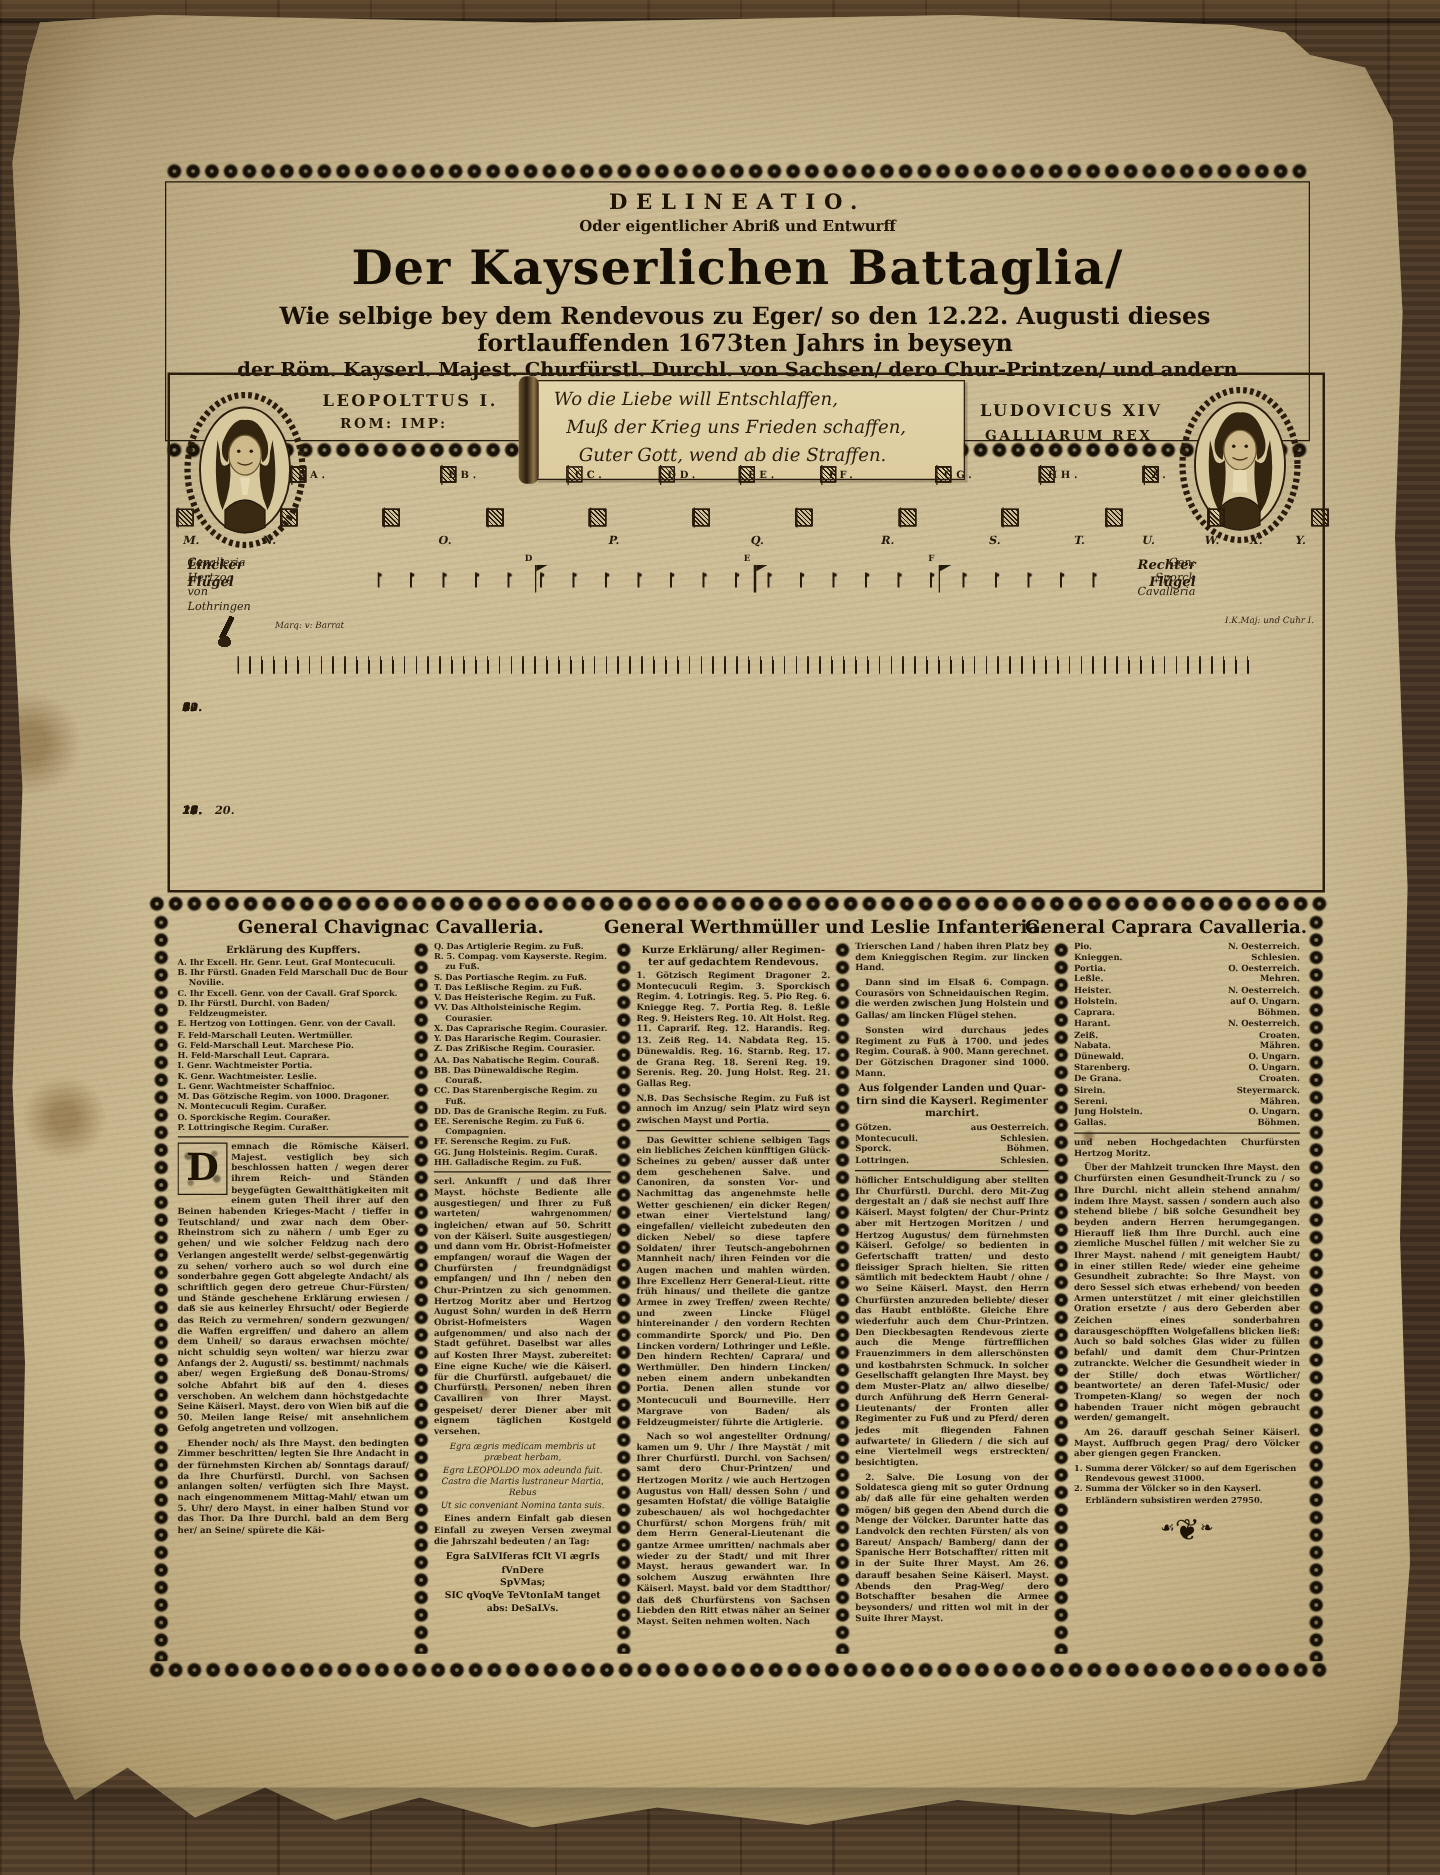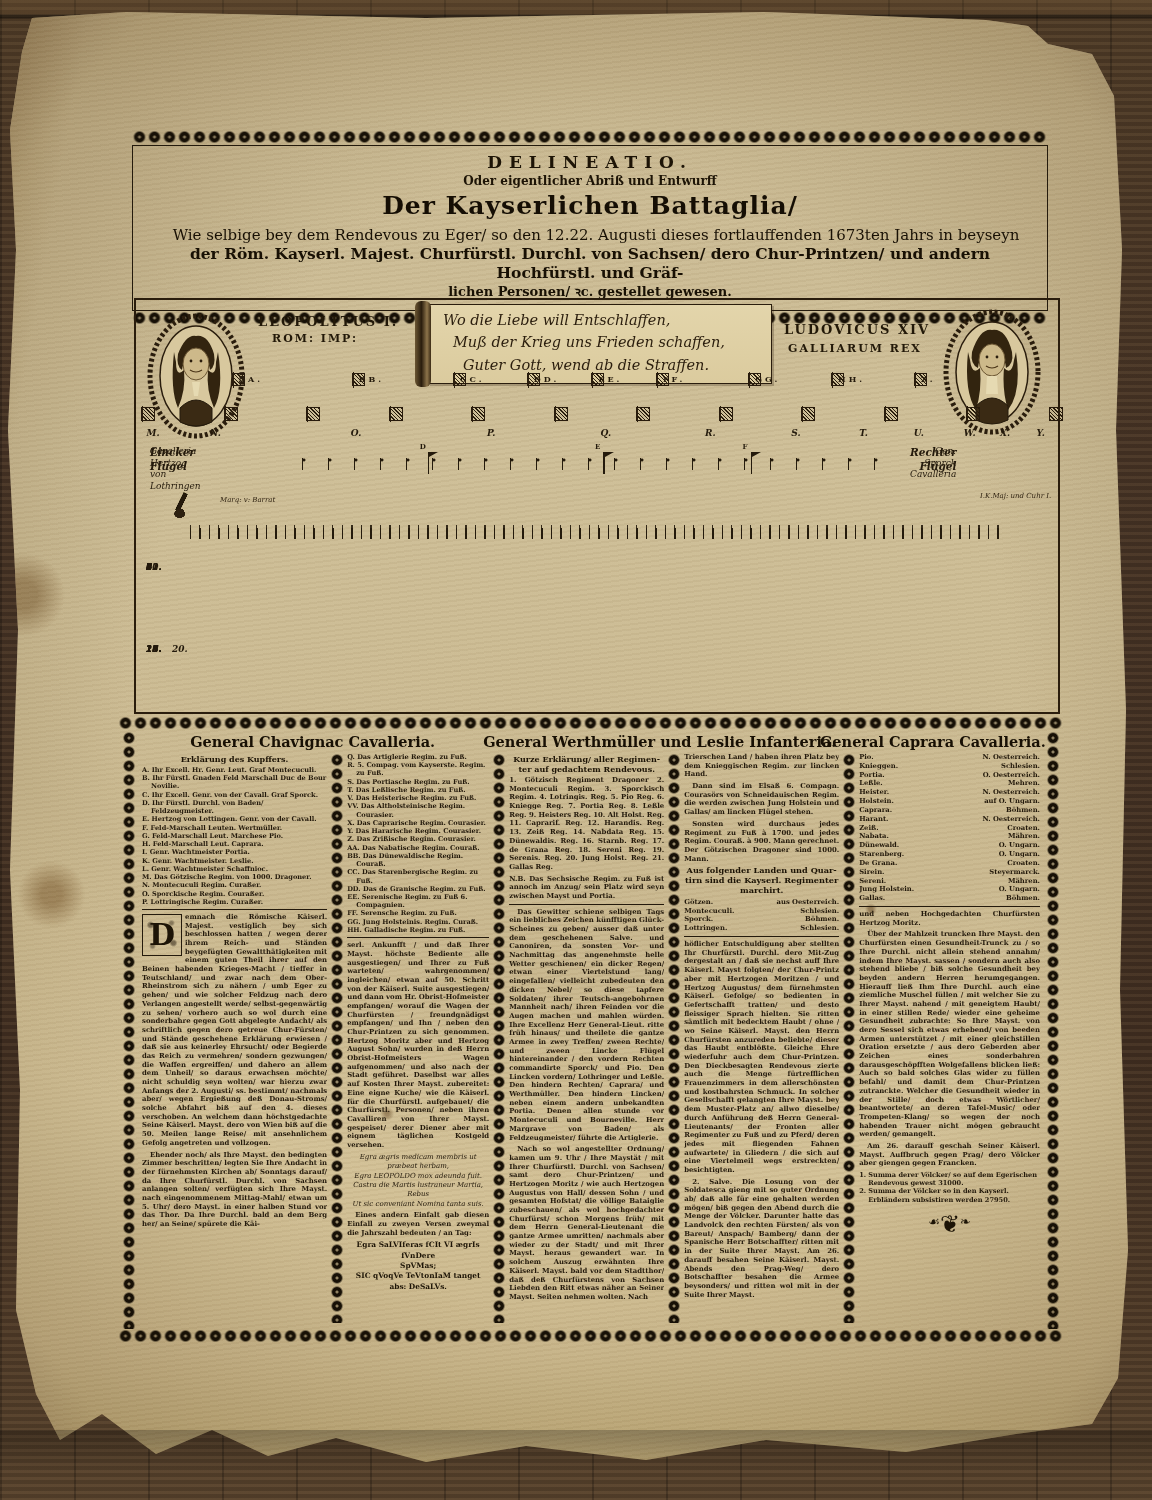--- a/index.html
+++ b/index.html
@@ -36,22 +36,22 @@
     background-size:15px 15px;background-repeat:repeat-x;background-position:center;}
   .orn-v{width:14px;
     background:
       radial-gradient(circle at 7px 7px, #17100650 1px, #171006 2px 4.4px, rgba(23,16,6,.5) 5.2px, rgba(23,16,6,0) 6.2px);
     background-size:14px 14px;background-repeat:repeat-y;background-position:top center;}
   
   #titleblock{position:absolute;left:122px;top:116px;width:916px;padding:4px;}
   #titleblock .frame{border:1px solid #241a0c;padding:6px 10px 10px;}
   .t-l1{font-size:17px;letter-spacing:7px;text-align:center;color:#1d1406;font-weight:bold;}
   .t-l2{font-size:12px;text-align:center;color:#1d1406;font-weight:bold;margin-top:2px;}
-  .t-l3{font-size:25px;text-align:center;color:#150e04;font-weight:bold;margin-top:3px;letter-spacing:1px;}
-  .t-l4{font-size:15px;text-align:center;color:#181004;font-weight:normal;margin-top:6px;margin-left:12px;}
+  .t-l3{font-size:38px;text-align:center;color:#150e04;font-weight:bold;margin-top:3px;letter-spacing:1px;}
+  .t-l4{font-size:19px;text-align:center;color:#181004;font-weight:bold;margin-top:6px;margin-left:12px;}
   .t-l5{font-size:15.5px;text-align:center;color:#181004;font-weight:bold;}
   .t-l6{font-size:13px;text-align:center;color:#181004;font-weight:bold;}
   
   #plate{position:absolute;left:128px;top:288px;width:922px;height:412px;border:2px solid #2a1d0d;}
   #plate *{position:absolute;}
   .portrait{width:100px;height:128px;}
   .pname{font-size:13px;font-weight:bold;letter-spacing:2px;color:#221808;white-space:nowrap;}
   .ptitle{font-size:11px;font-weight:bold;letter-spacing:2px;color:#221808;white-space:nowrap;}
   #banner{left:292px;top:4px;width:342px;height:78px;
     background:linear-gradient(180deg,#e3d5ab,#dbcb9e);border:1.5px solid #2a1d0d;

